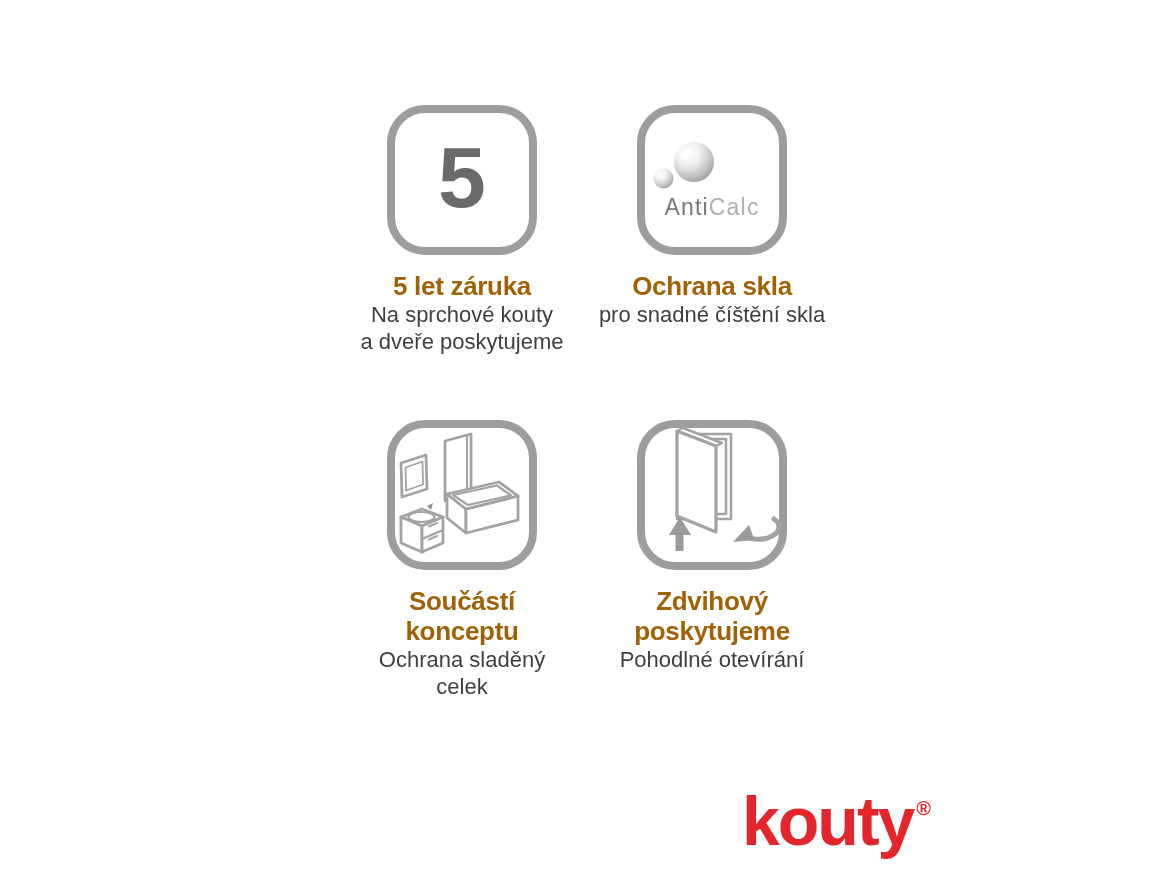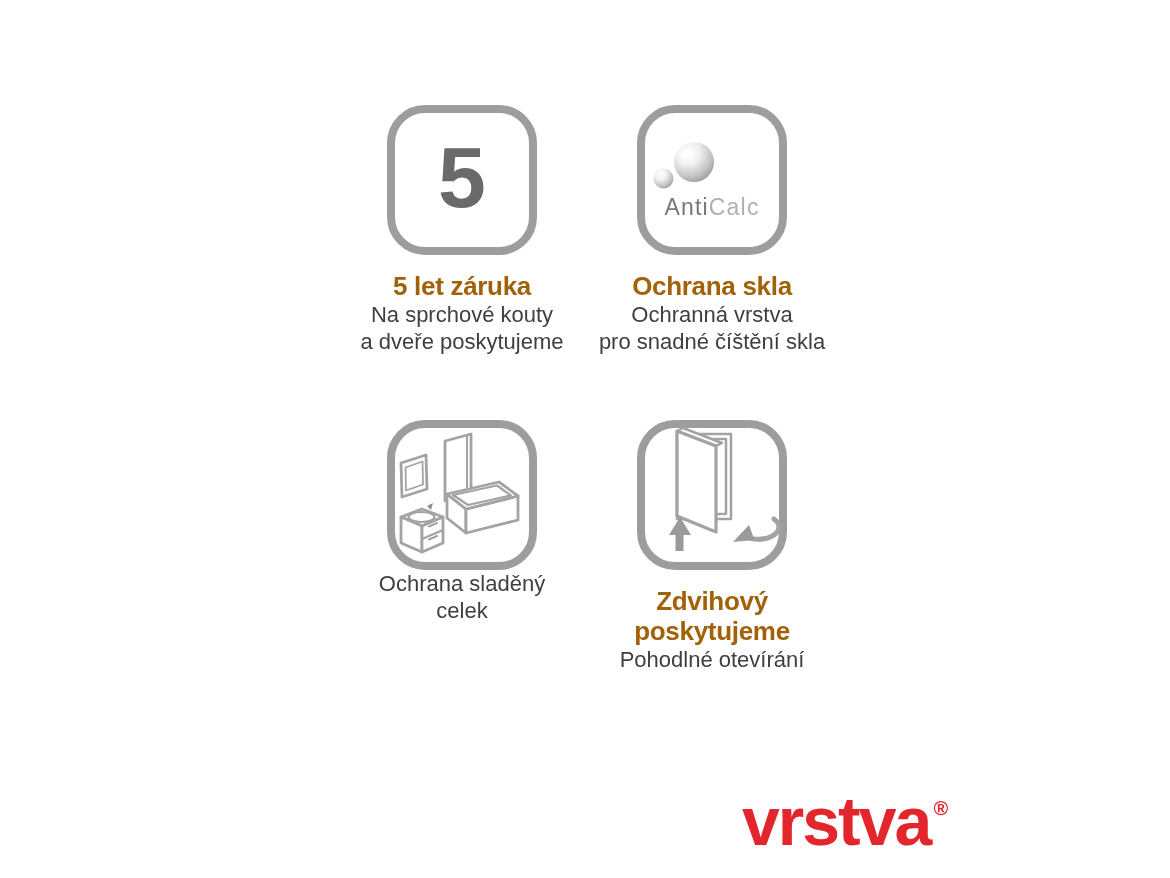--- a/index.html
+++ b/index.html
@@ -122,21 +122,20 @@
         <ellipse cx="50" cy="49" rx="7" ry="4.5" fill="rgba(255,255,255,0.9)" transform="rotate(-28 50 49)"></ellipse>
         <text x="75" y="110" text-anchor="middle" font-size="23" letter-spacing="1.2" font-family="Liberation Sans, sans-serif">
           <tspan fill="#787878">Anti</tspan><tspan fill="#b0b0b0">Calc</tspan>
         </text>
       </svg>
     </div>
     <div class="title">
       <div>Ochrana skla</div>
     </div>
     <div class="desc">
-      <div>Ochranná vrstva</div>
       <div>pro snadné číštění skla</div>
     </div>
   </div>
 
   <div class="card">
     <div class="badge">
       <svg class="art" viewBox="0 0 150 150" fill="none" stroke="#a3a3a3" stroke-width="2.8" stroke-linejoin="round" stroke-linecap="round">
 
         <polygon points="58,21 84,14 84,74 58,81" fill="#ffffff"></polygon>
         <line x1="80" y1="15.5" x2="80" y2="75" stroke-width="2"></line>
@@ -152,20 +151,24 @@
         <polygon points="14,97 35,89 56,97 35,106" fill="#ffffff"></polygon>
         <ellipse cx="34.5" cy="97" rx="13" ry="5" stroke-width="2.2" fill="#ffffff"></ellipse>
         <polygon points="40,86 46,83 44,90" fill="#8f8f8f" stroke="none"></polygon>
         <polygon points="14,97 14,123 35,132 35,106" fill="#ffffff"></polygon>
         <polygon points="35,106 56,97 56,123 35,132" fill="#ffffff"></polygon>
         <line x1="35" y1="119" x2="56" y2="110" stroke-width="2.2"></line>
         <line x1="42" y1="106.5" x2="50" y2="103" stroke-width="2"></line>
         <line x1="42" y1="119.5" x2="50" y2="116" stroke-width="2"></line>
       </svg>
     </div>
+    <div class="title">
+      <div>Součástí</div>
+      <div>konceptu</div>
+    </div>
     <div class="desc">
       <div>Ochrana sladěný</div>
       <div>celek</div>
     </div>
   </div>
 
   <div class="card">
     <div class="badge">
       <svg class="art" viewBox="0 0 150 150" fill="none" stroke="#a3a3a3" stroke-width="2.5" stroke-linejoin="round" stroke-linecap="round">
 
@@ -188,13 +191,13 @@
       <div>Zdvihový</div>
       <div>poskytujeme</div>
     </div>
     <div class="desc">
       <div>Pohodlné otevírání</div>
     </div>
   </div>
 
 </div>
 
-<div class="brand-logo"><span>vrstva</span><span class="reg">®</span></div>
+<div class="brand-logo"><span>kouty</span><span class="reg">®</span></div>
 
 </body></html>

